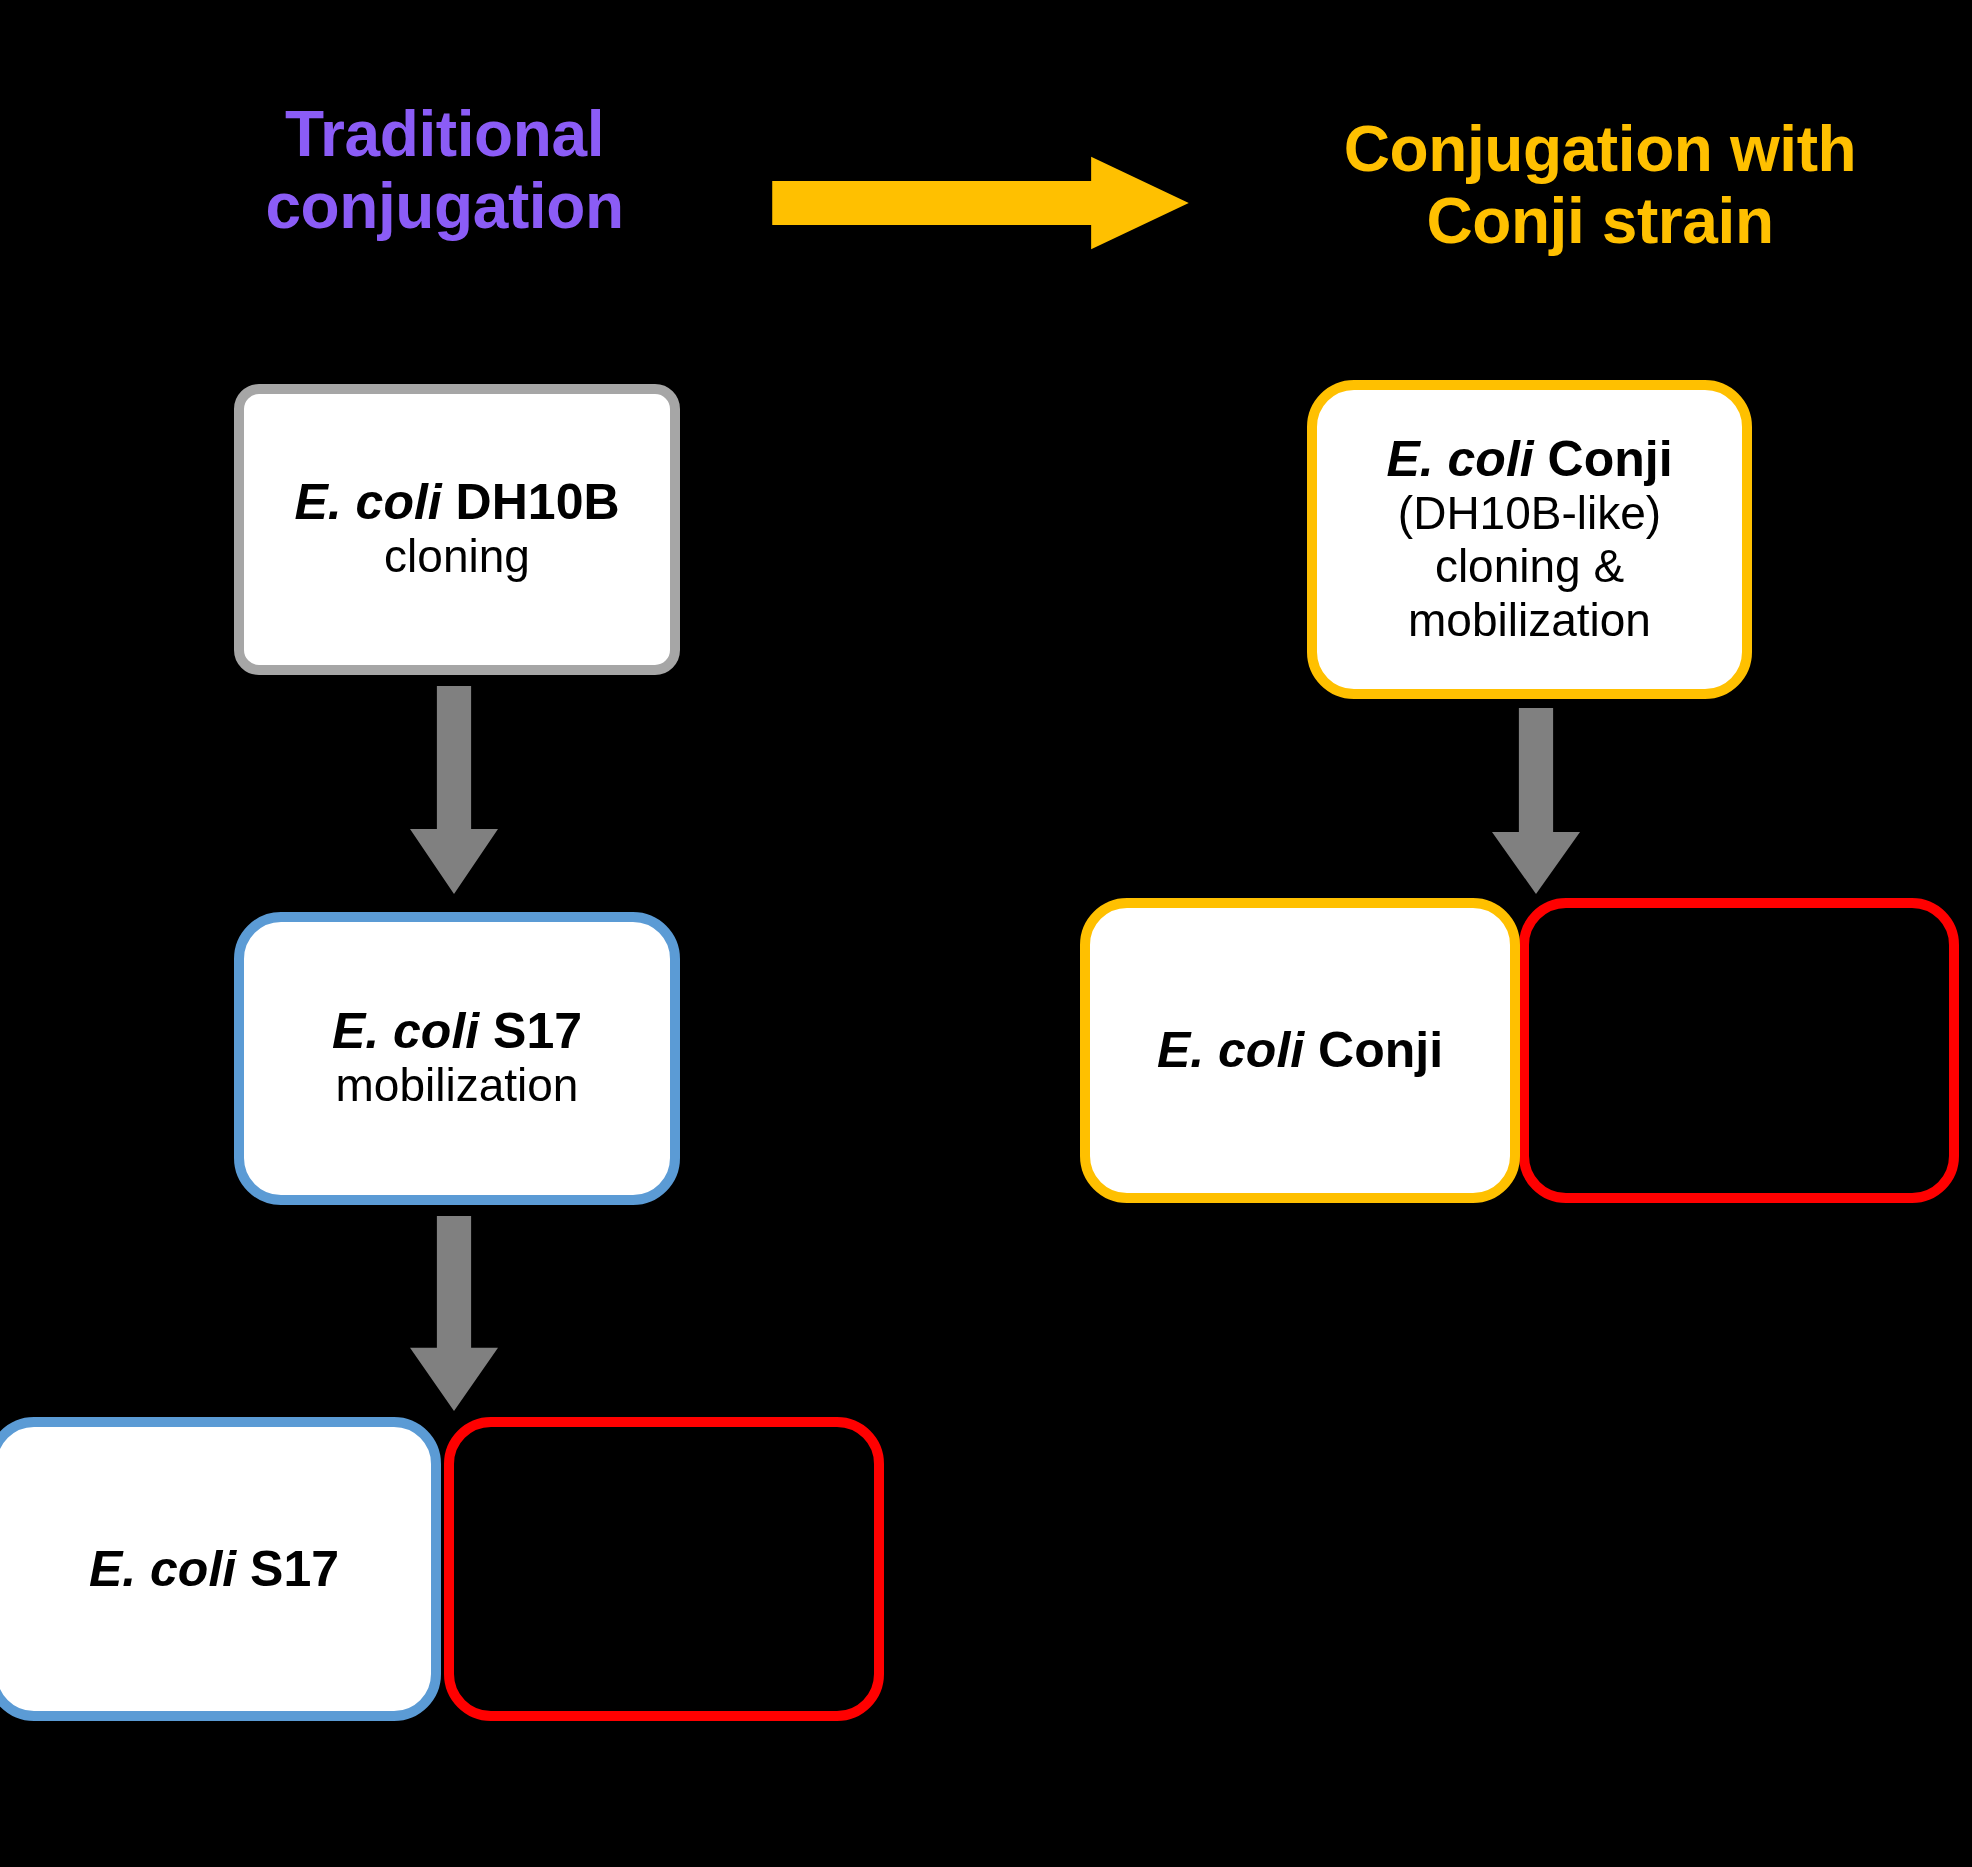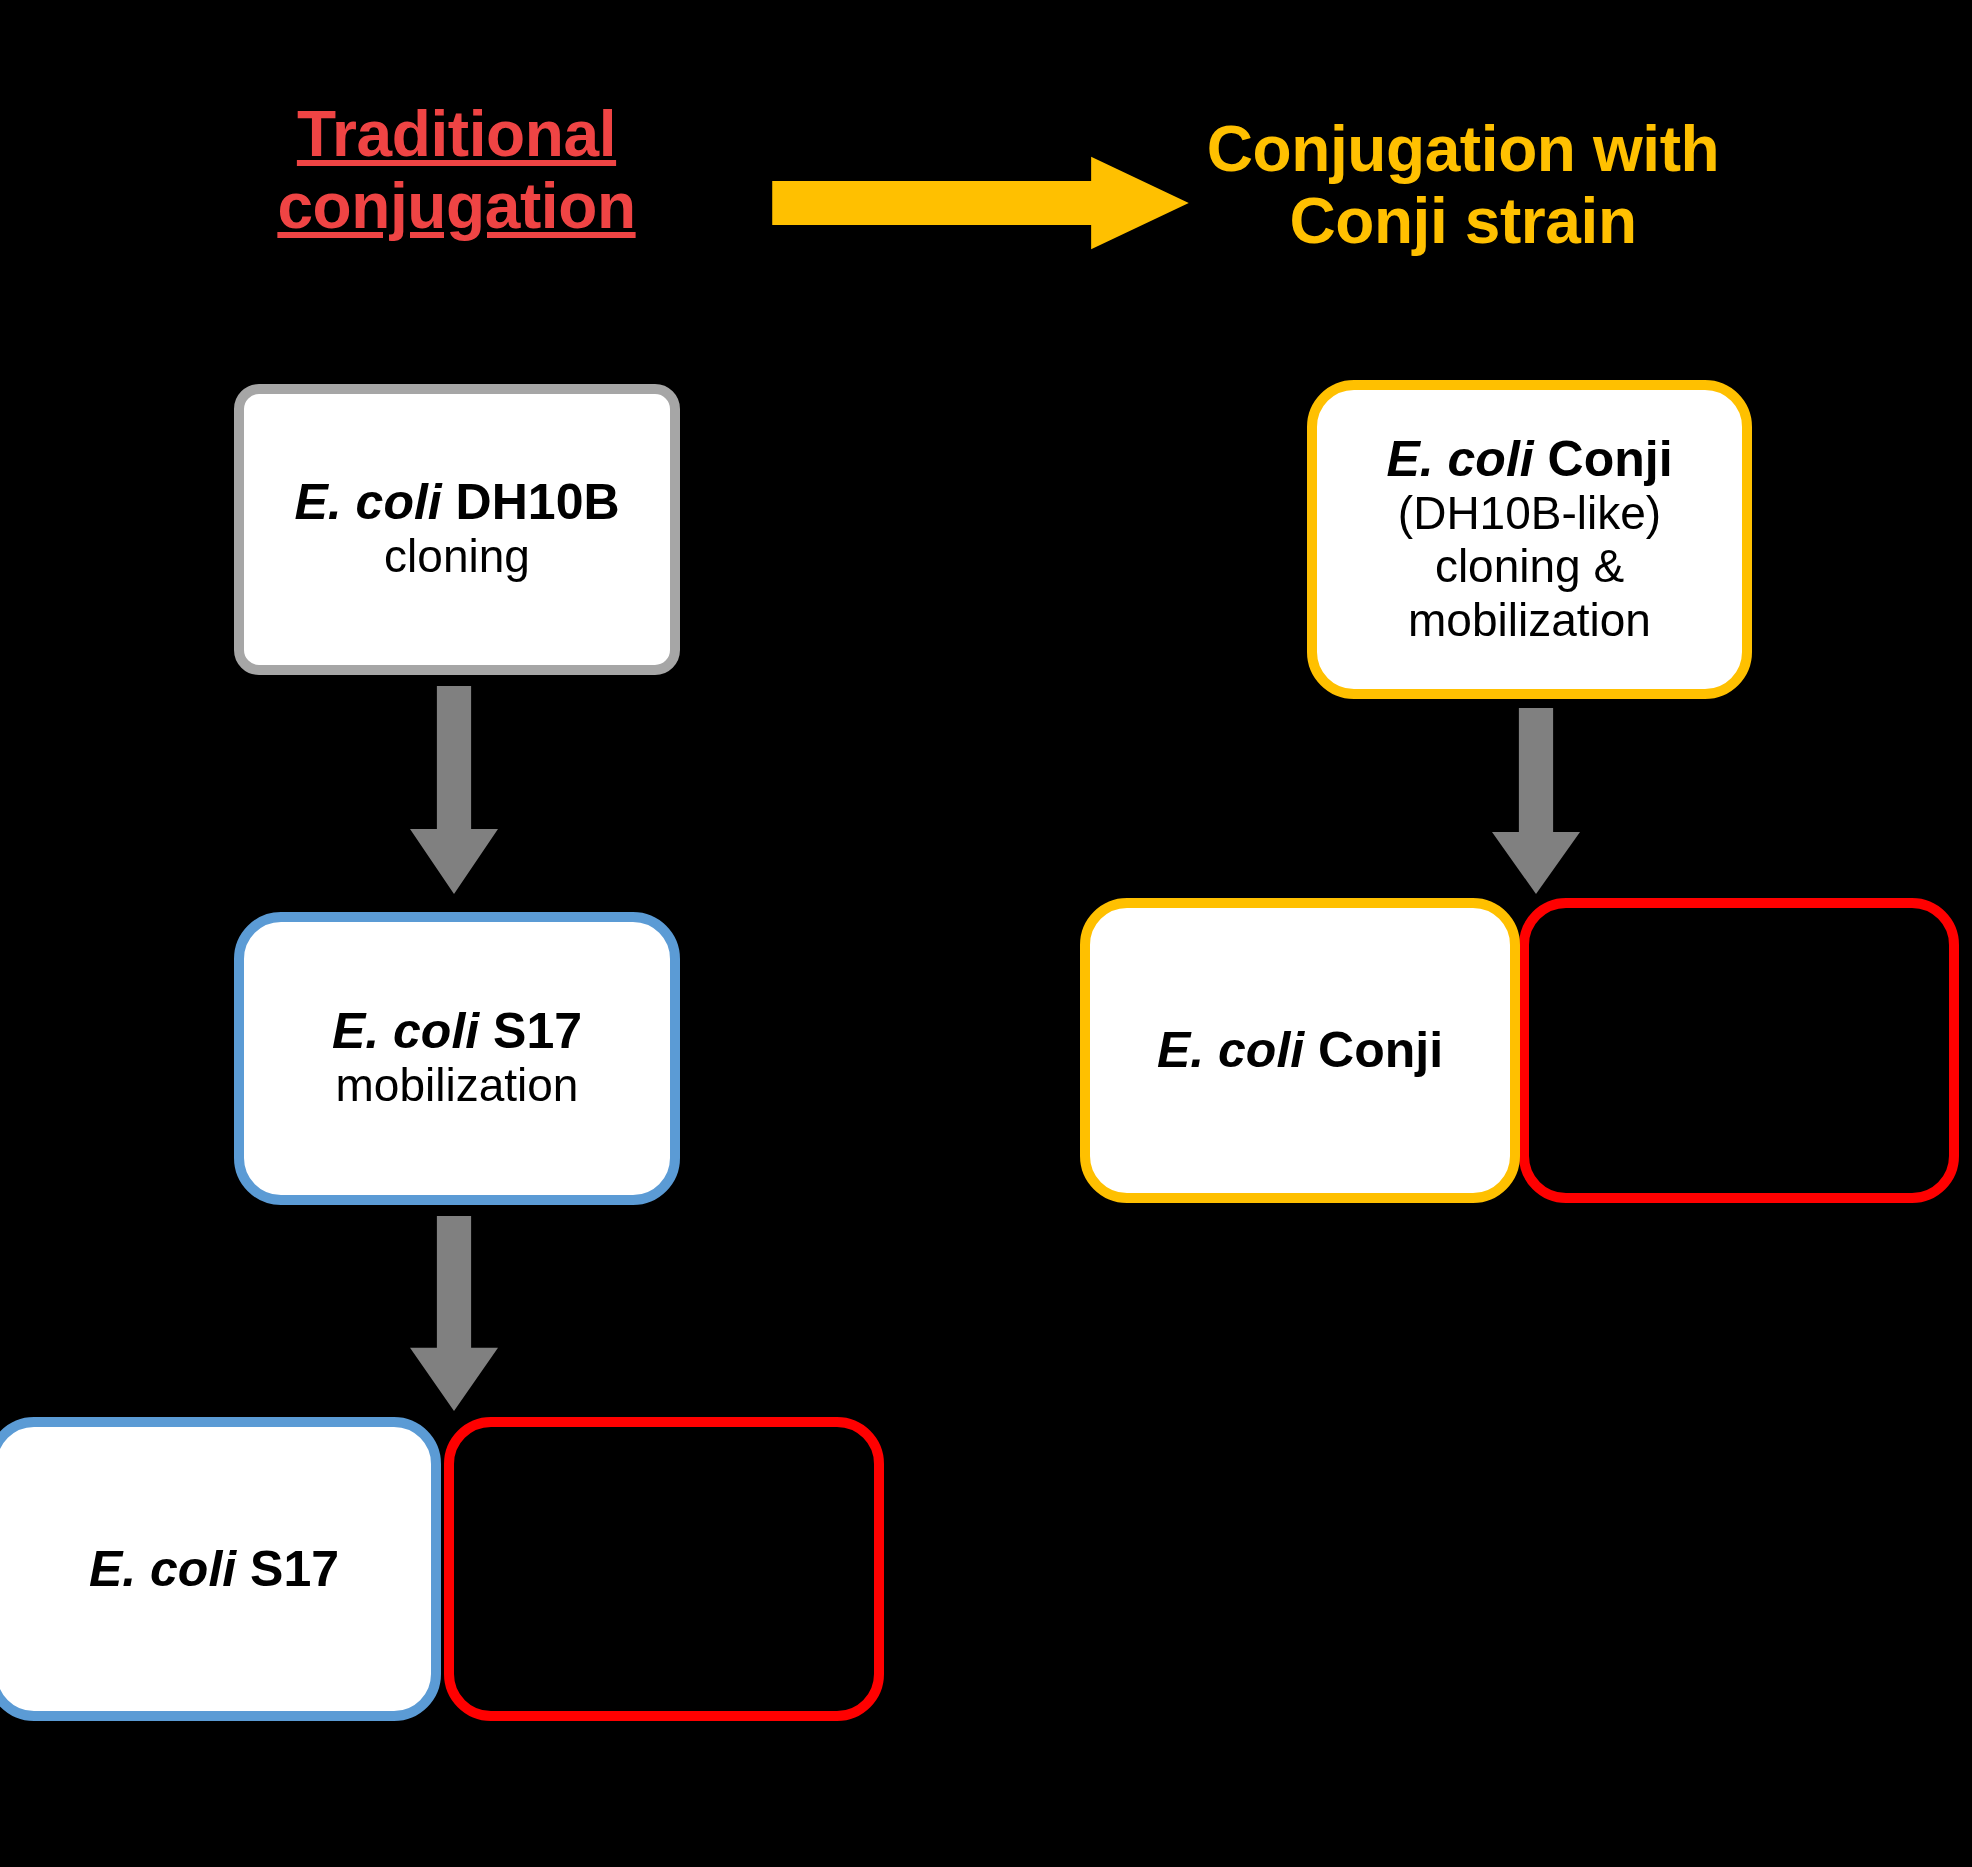--- a/index.html
+++ b/index.html
@@ -21,28 +21,27 @@
   .col-title {
     position: absolute;
     font-weight: bold;
     font-size: 64px;
     line-height: 1.12;
     text-align: center;
     white-space: pre-line;
     letter-spacing: -0.4px;
   }
   #title-left {
-    left: 204px;
+    left: 192px;
     top: 99px;
     width: 505px;
-    color: #ef4444;
-    text-decoration: underline;
+    color: #8b5cf6;
   }
   #title-right {
-    left: 1186px;
+    left: 1323px;
     top: 114px;
     width: 554px;
     color: #FFC000;
   }
 
   
   #transition-arrow {
     position: absolute;
     left: 772px;
     top: 155px;

